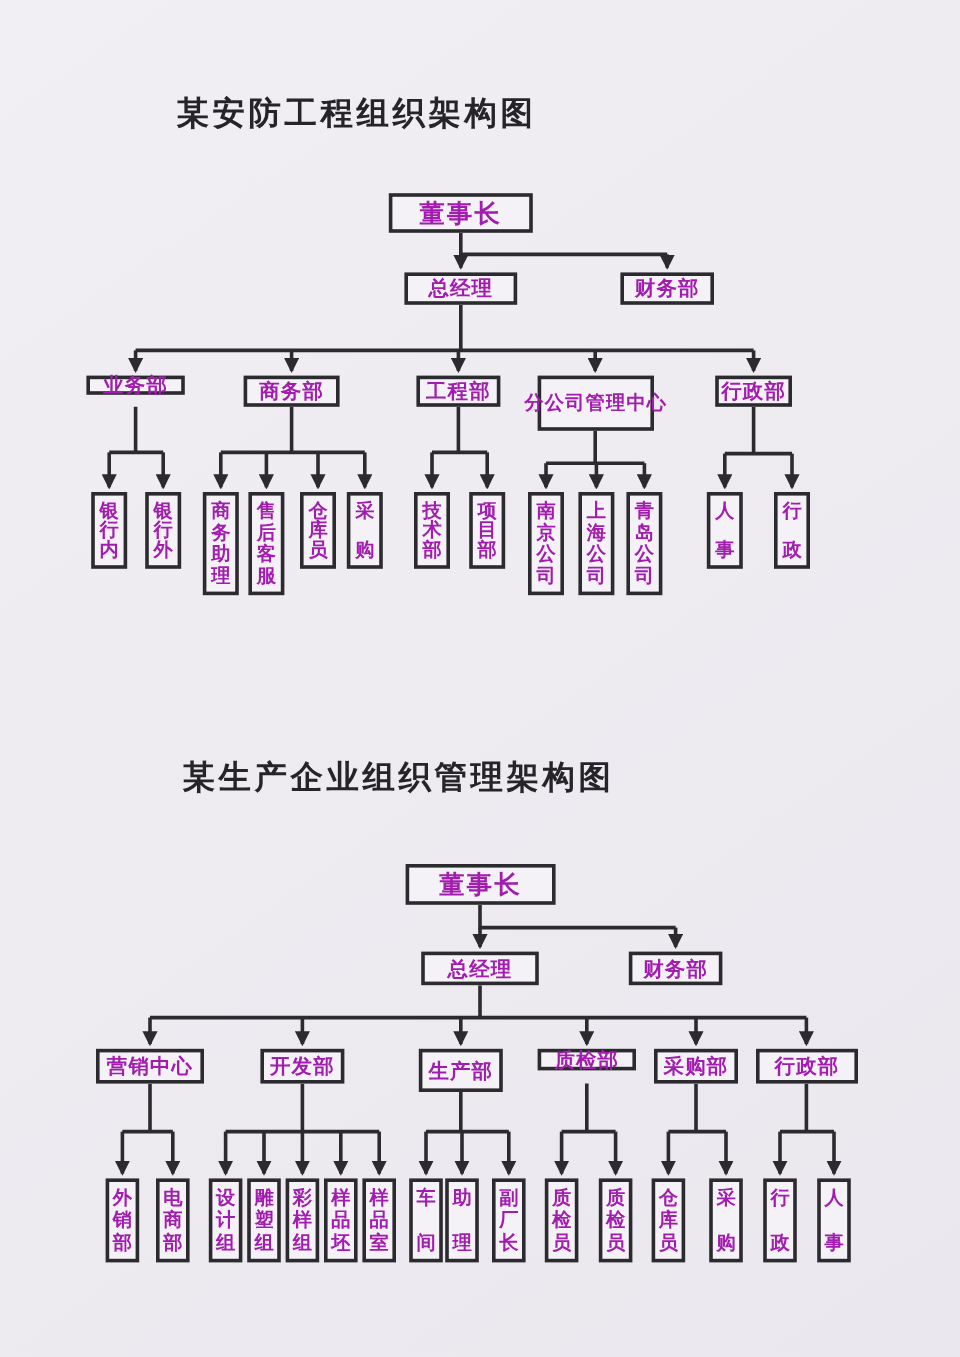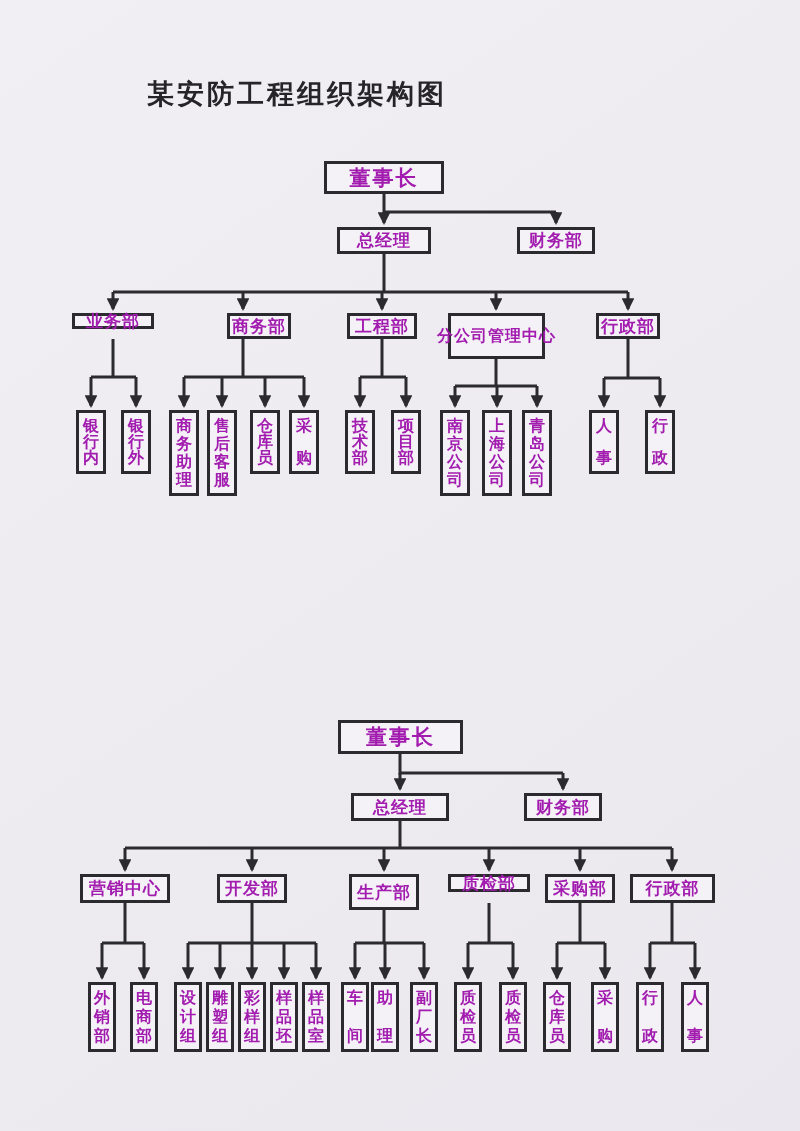--- a/index.html
+++ b/index.html
@@ -103,21 +103,21 @@
       <path d="M695,943 V978" marker-end="url(#arr)"></path>
   </svg>
 
   <div class="title" style="left:147px;top:76px">某安防工程组织架构图</div>
 
   <div class="box chairman" style="left:324px;top:161px;width:120px;height:33px">董事长</div>
   <div class="box mid" style="left:337px;top:227px;width:94px;height:27px">总经理</div>
   <div class="box mid" style="left:517px;top:227px;width:78px;height:27px">财务部</div>
 
   <div class="box dept" style="left:72px;top:313px;width:82px;height:16px">业务部</div>
-  <div class="box dept" style="left:227px;top:313px;width:64px;height:26px">商务部</div>
+  <div class="box dept" style="left:203px;top:313px;width:80px;height:26px">商务部</div>
   <div class="box dept" style="left:347px;top:313px;width:70px;height:26px">工程部</div>
   <div class="box branch" style="left:448px;top:313px;width:97px;height:46px">
     <span>分公司</span>
     <span>管理中心</span>
   </div>
   <div class="box dept" style="left:596px;top:313px;width:64px;height:26px">行政部</div>
 
   <div class="box vbox" style="left:76px;top:410px;width:30px;height:64px">
       <span>银</span>
       <span>行</span>
@@ -179,20 +179,21 @@
     </div>
   <div class="box vbox" style="left:589px;top:410px;width:30px;height:64px">
       <span>人</span>
       <span>事</span>
     </div>
   <div class="box vbox" style="left:645px;top:410px;width:30px;height:64px">
       <span>行</span>
       <span>政</span>
     </div>
 
+  <div class="title" style="left:152px;top:630px">某生产企业组织管理架构图</div>
 
   <div class="box chairman" style="left:338px;top:720px;width:125px;height:34px">董事长</div>
   <div class="box mid" style="left:351px;top:793px;width:98px;height:28px">总经理</div>
   <div class="box mid" style="left:524px;top:793px;width:78px;height:28px">财务部</div>
 
   <div class="box dept" style="left:80px;top:874px;width:90px;height:29px">营销中心</div>
   <div class="box dept" style="left:217px;top:874px;width:70px;height:29px">开发部</div>
   <div class="box dept" style="left:349px;top:874px;width:70px;height:36px">生产部</div>
   <div class="box dept" style="left:448px;top:874px;width:82px;height:18px">质检部</div>
   <div class="box dept" style="left:545px;top:874px;width:70px;height:29px">采购部</div>

